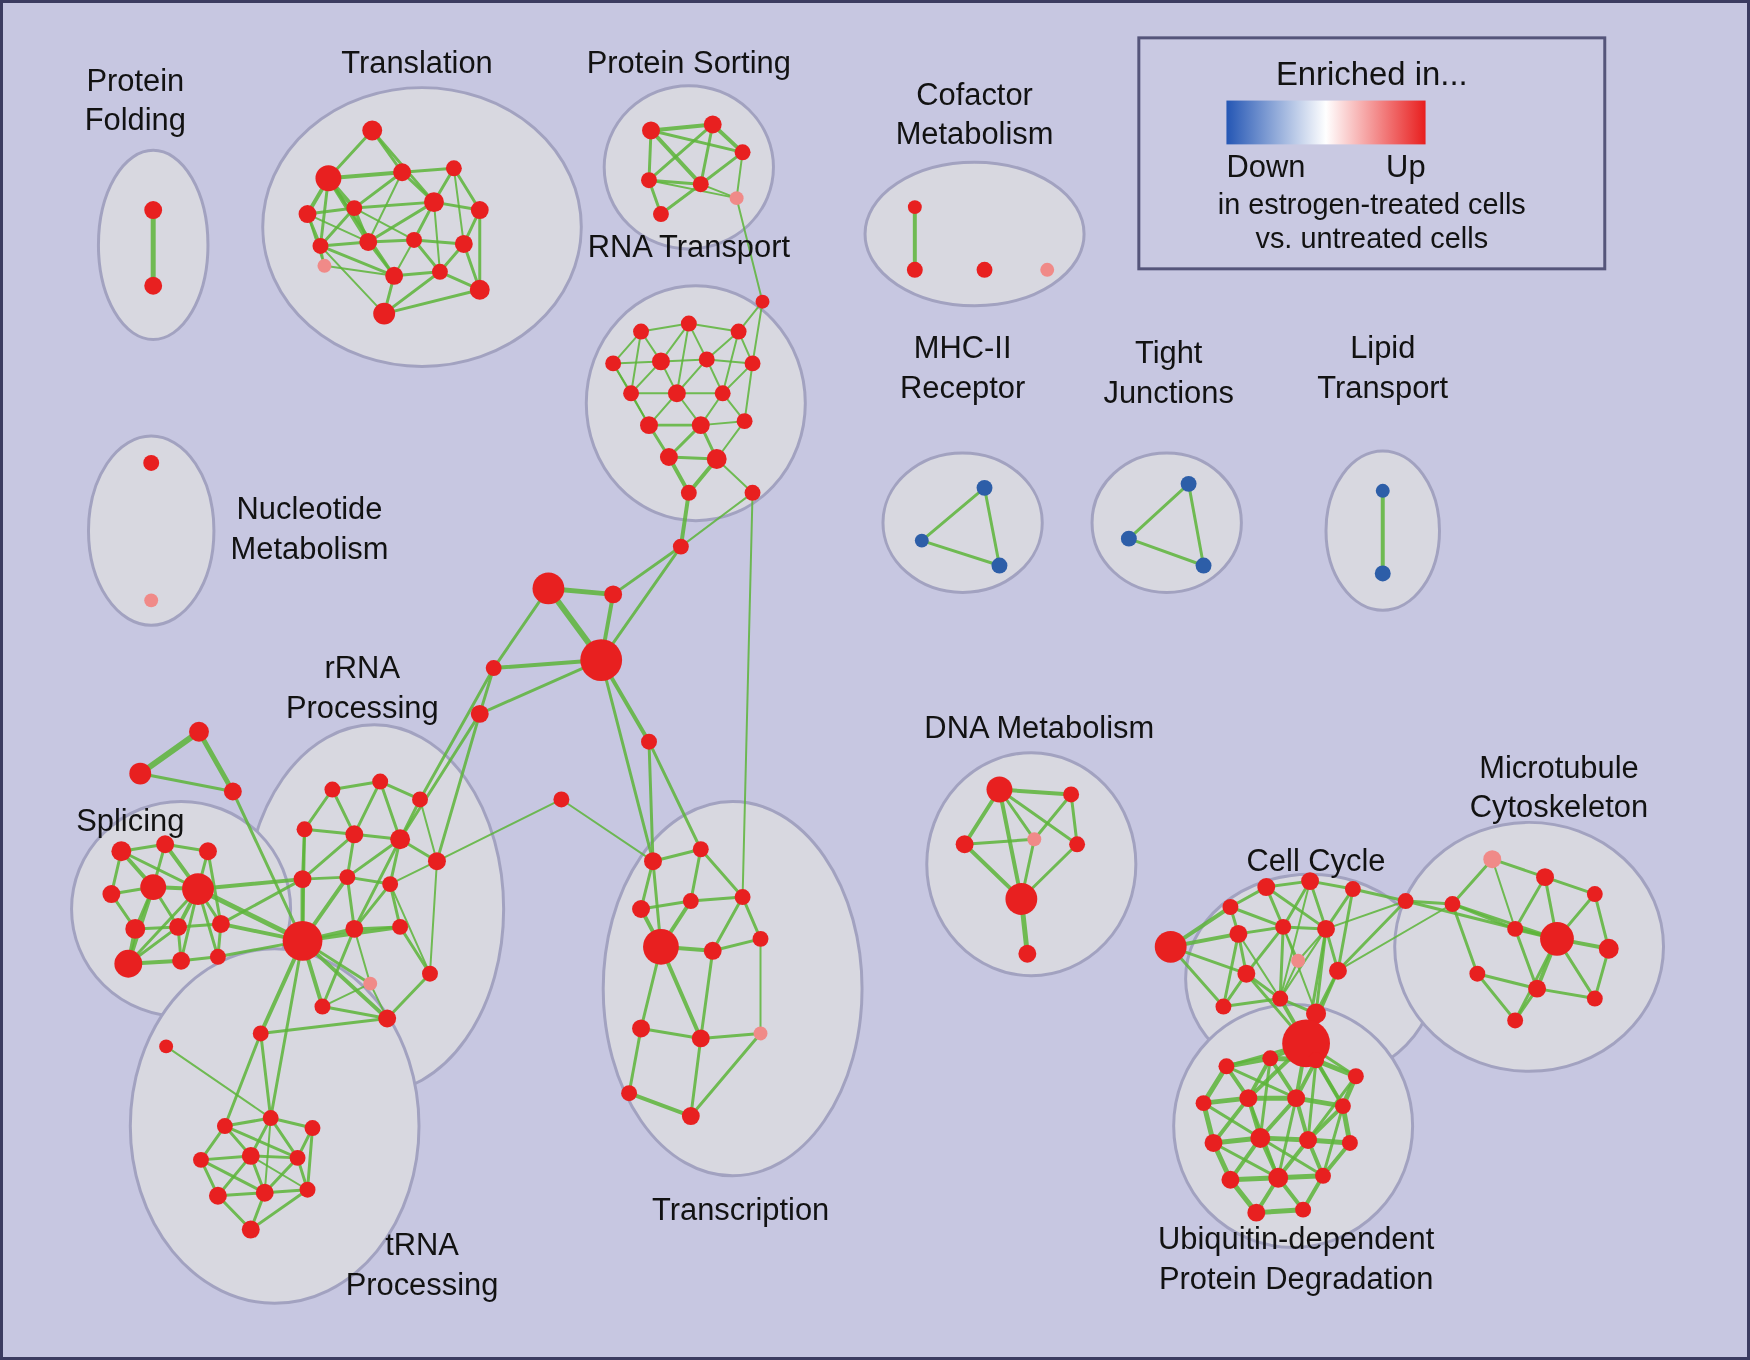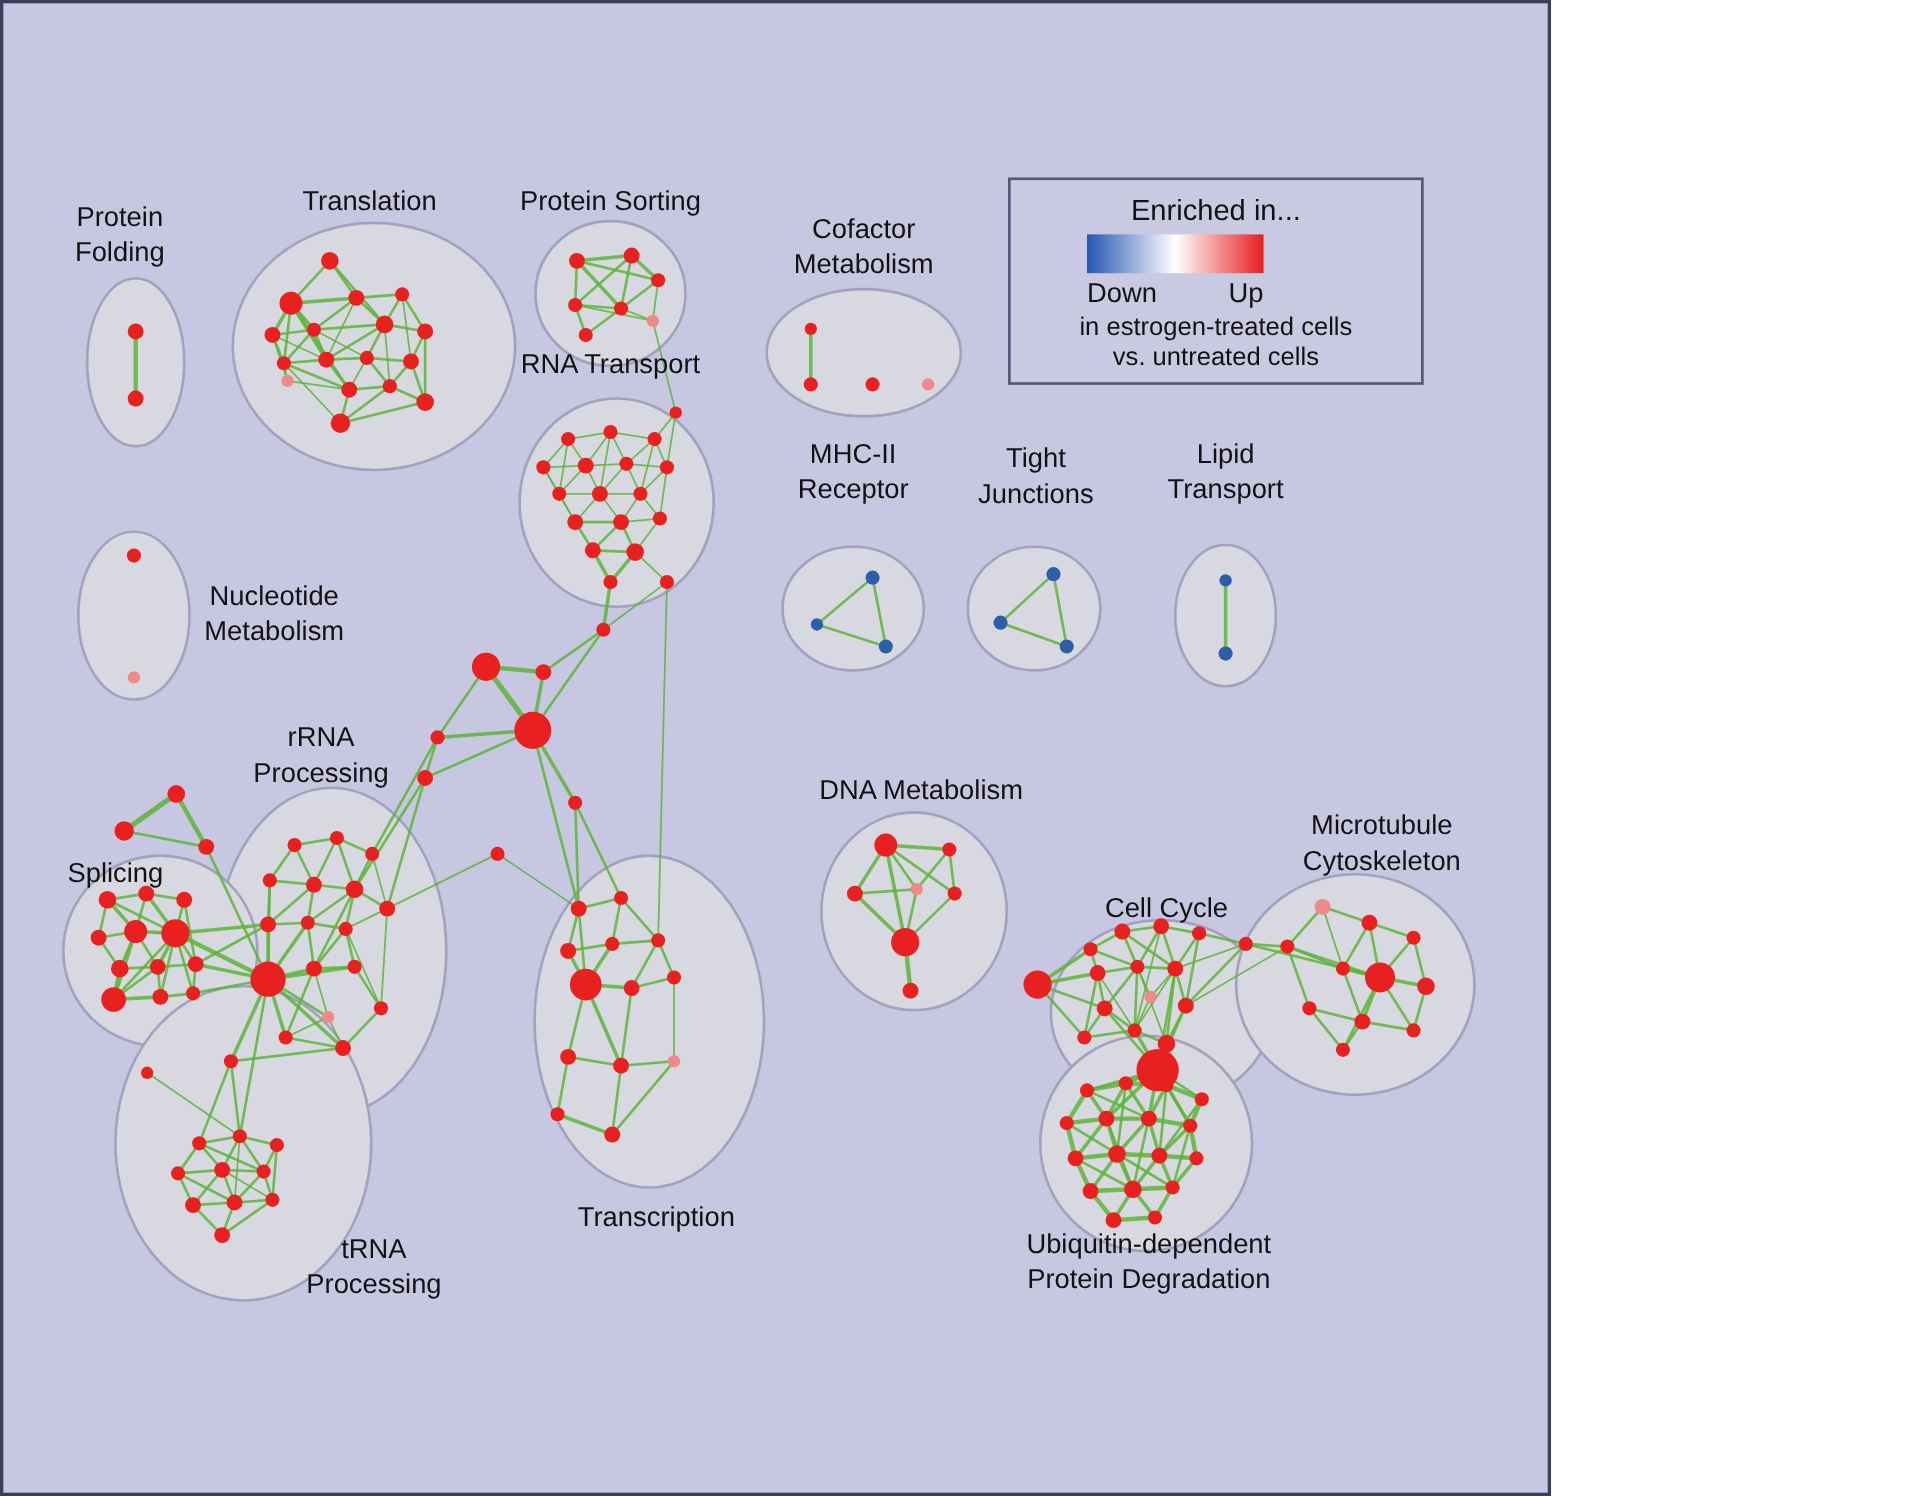--- a/index.html
+++ b/index.html
@@ -1,19 +1,19 @@
 <!DOCTYPE html>
 <html><head>
 <meta charset="utf-8">
 <title>Enrichment Map Figure</title>
 <style>
   html, body { margin: 0; padding: 0; background: #ffffff; }
   .figure {
     position: relative;
-    width: 1410px;
+    width: 1750px;
     height: 1360px;
     box-sizing: border-box;
     border: 3px solid #3c3c60;
     background: #c7c7e1;
   }
   svg { display: block; width: 100%; height: 100%; }
   .cluster-label {
     font-family: "Liberation Sans", sans-serif;
     font-size: 31px;
     fill: #121212;

